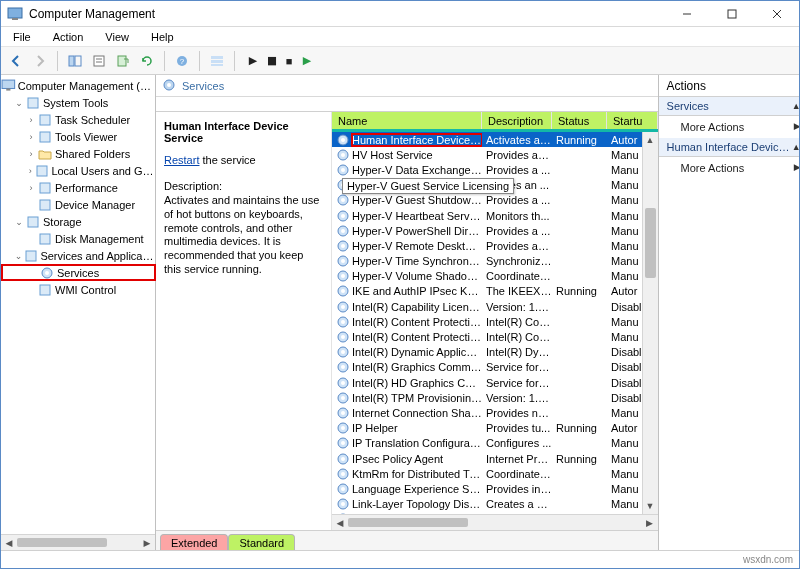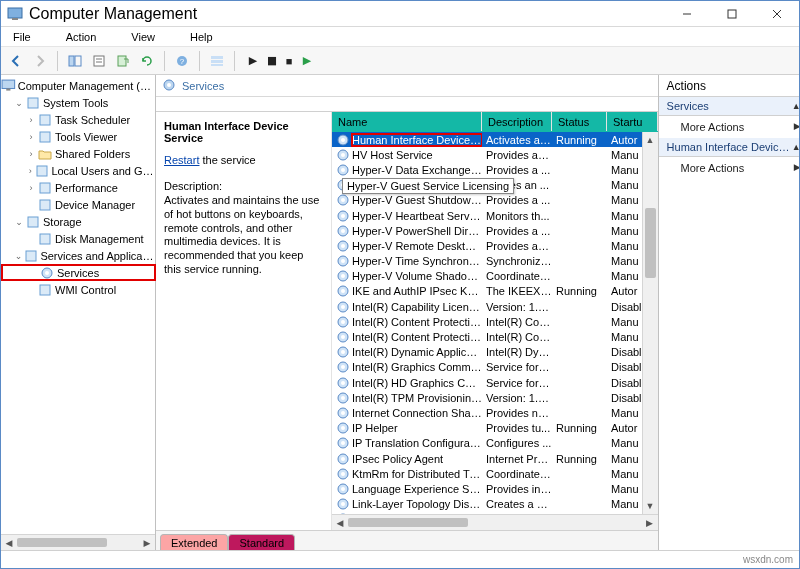--- a/index.html
+++ b/index.html
@@ -17,31 +17,31 @@
   
   .titlebar {
     height: 26px;
     display: flex;
     align-items: center;
     padding-left: 6px;
     border-bottom: 1px solid #d9d9d9;
     background: #fff;
   }
   .titlebar .app-icon { width: 16px; height: 16px; margin-right: 6px; }
-  .titlebar .title { flex: 1; font-size: 16px; color: #000; }
+  .titlebar .title { flex: 1; font-size: 12px; color: #000; }
   .win-controls { display: flex; }
   .win-btn { width: 45px; height: 25px; display: flex; align-items: center; justify-content: center; font-size: 13px; color:#333; }
   .win-btn.close { width: 45px; }
   
   .menubar {
     height: 20px;
     display: flex;
     align-items: center;
     padding-left: 4px;
-    gap: 19px;
+    gap: 6px;
     border-bottom: 1px solid #e5e5e5;
   }
   .menubar span { padding: 2px 8px; }
   
   .toolbar {
     height: 28px;
     display: flex;
     align-items: center;
     padding-left: 4px;
     gap: 2px;
@@ -91,22 +91,22 @@
     border-right:1px solid #e3e3e3;
     overflow:hidden;
   }
   .svc-desc .svc-title { font-weight:700; margin-bottom:10px; }
   .svc-desc a { color:#0645ad; text-decoration:underline; }
   .svc-desc .lbl { margin-top:14px; }
   .svc-desc p { margin-top:2px; line-height:1.25; }
   .svc-list { flex:1; display:flex; flex-direction:column; position:relative; }
   .list-header {
     display:flex; height:20px; align-items:center;
-    border-bottom:1px solid #14b8a6;
-    background:#14b8a6;
+    border-bottom:3px solid #14b8a6;
+    background:#bef264;
   }
   .list-header .col { padding:0 6px; border-right:1px solid #e3e3e3; height:100%; display:flex; align-items:center; }
   .col-name { width:150px; }
   .col-desc { width:70px; }
   .col-stat { width:55px; }
   .col-stype { flex:1; }
   .list-rows { flex:1; overflow:hidden; position:relative; }
   .row {
     display:flex; height:15.2px; align-items:center;
     white-space:nowrap;
@@ -145,21 +145,21 @@
     background:#f5f5f5;
   }
   .tab {
     padding:2px 10px 2px 10px;
     border:1px solid #b5b5b5; border-bottom:none;
     background:#fca5a5;
     border-radius:4px 4px 0 0;
     position:relative; top:1px;
     font-size:11px;
   }
-  .tab.inactive { background:#be185d; }
+  .tab.inactive { background:#bef264; }
   
   .actions { width:150px; background:#fff; display:flex; flex-direction:column; }
   .actions-title { height:22px; border-bottom:1px solid #d0d0d0; padding:4px 8px; font-size:12px; }
   .actions-section {
     background:#eaf1fb; padding:3px 8px;
     display:flex; justify-content:space-between; align-items:center;
     border-bottom:1px solid #d0d0d0;
     color:#1b3e74;
   }
   .actions-item { padding:5px 8px 5px 22px; color:#1a1a1a; }

